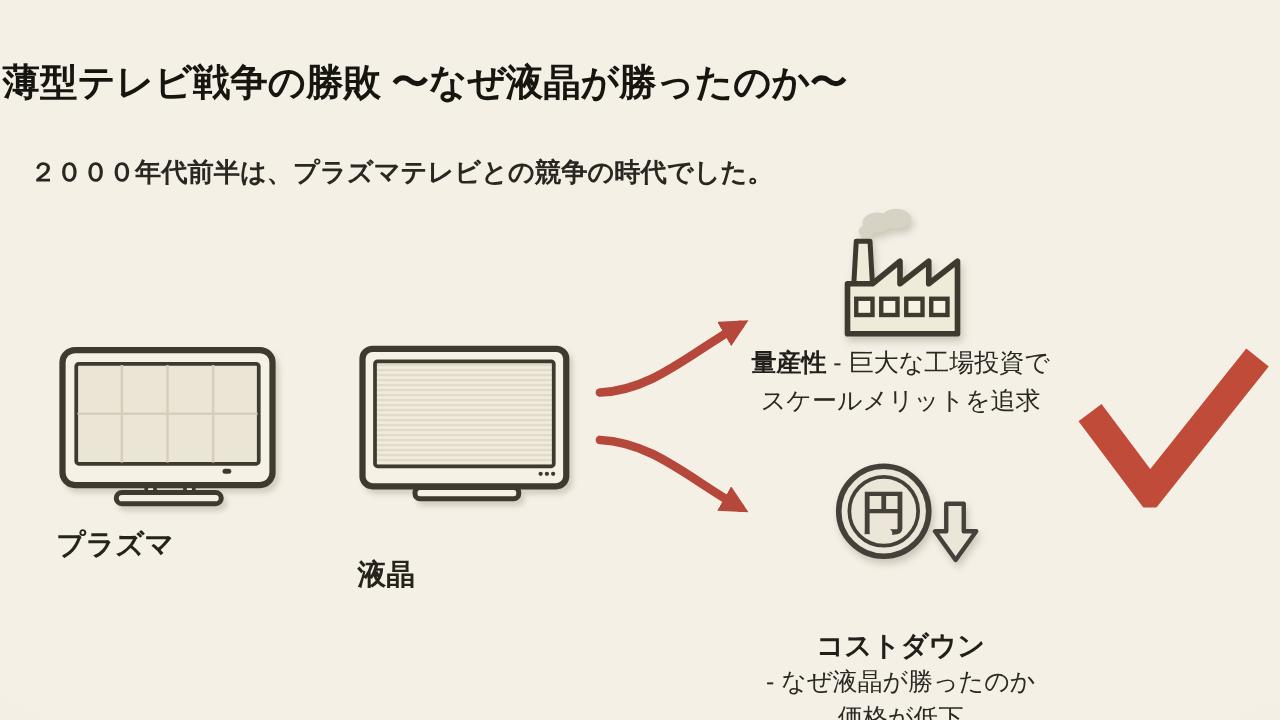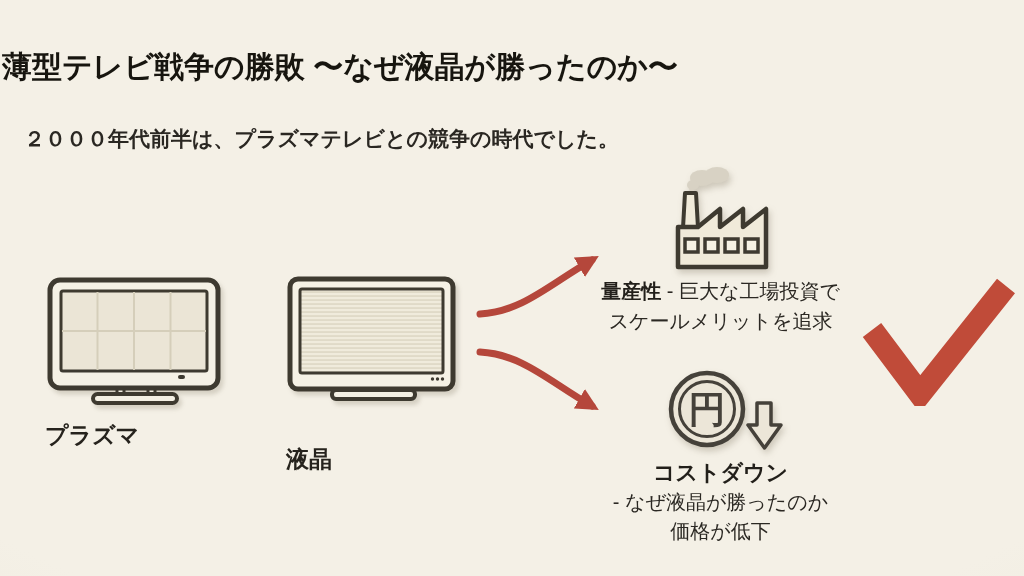--- a/index.html
+++ b/index.html
@@ -24,21 +24,21 @@
     font-size:23px;font-weight:700;color:#26231d;text-align:left;
   }
   .plasma-label{left:45px;top:420px;width:180px;}
   .lcd-label{left:286px;top:420px;width:170px;margin-top:24px;}
   .adv{
     text-align:center;color:#2b2823;
   }
   .adv1{left:563px;top:276px;width:315px;font-size:20px;line-height:30px;font-weight:500;}
   .adv2{left:563px;top:457px;width:315px;font-size:20px;line-height:29px;font-weight:500;}
   .adv .head{font-weight:800;color:#221f1a;}
-  .adv2 .head{font-size:22px;line-height:31px;display:block;}
+  .adv2 .head{font-size:22px;line-height:31px;display:block;margin-top:44px;}
   .shadowed{filter:drop-shadow(3px 4px 2px rgba(90,78,56,0.20));}
   .softshadow{filter:drop-shadow(2px 4px 3px rgba(90,78,56,0.25));}
   svg{display:block;}
 </style>
 </head>
 <body>
 
 <div class="slide">
 
   <h1 class="abs title">薄型テレビ戦争の勝敗 〜なぜ液晶が勝ったのか〜</h1>

